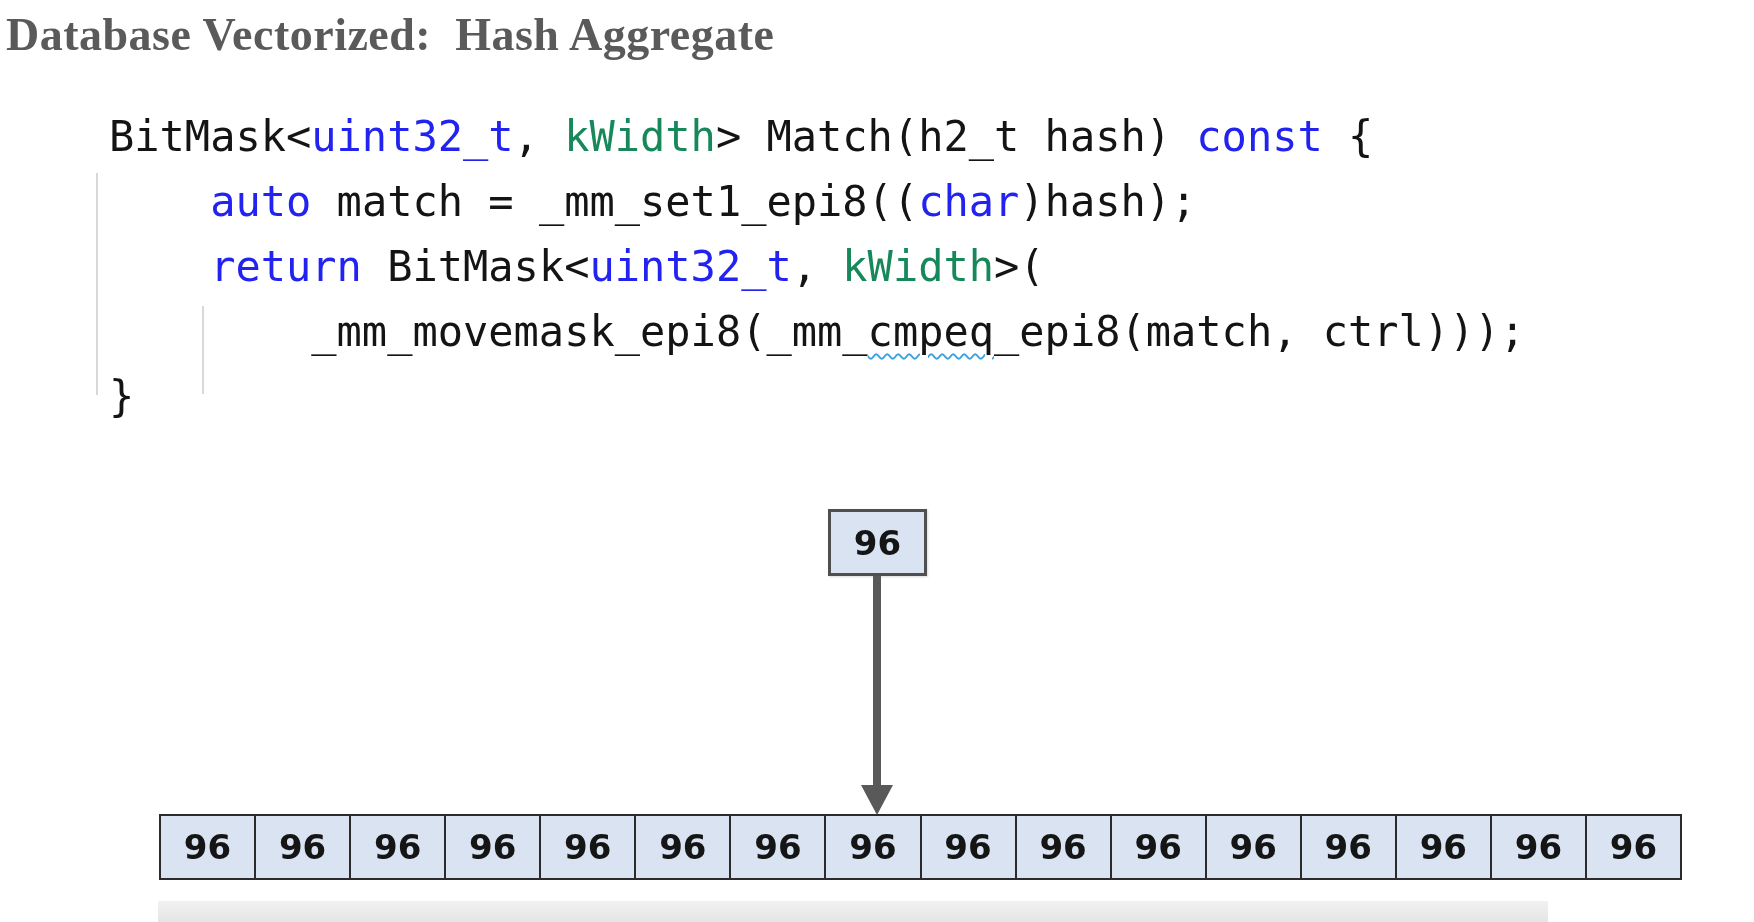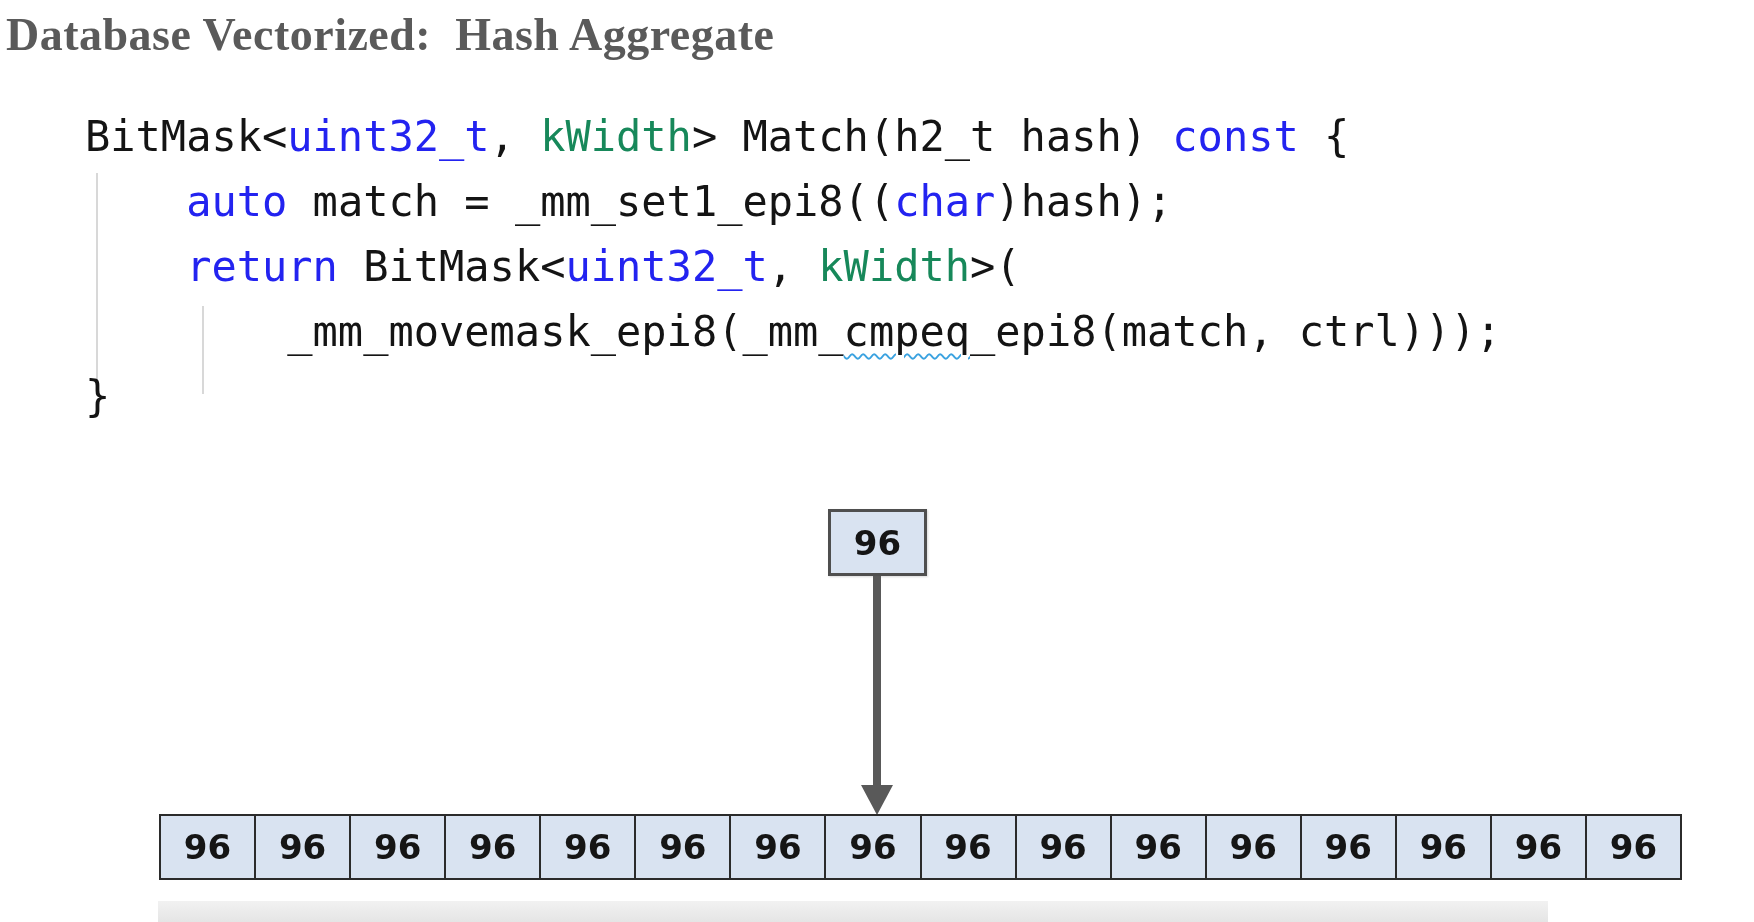--- a/index.html
+++ b/index.html
@@ -29,21 +29,21 @@
   .code-block {
     position: absolute;
     left: 85px;
     top: 104px;
     font-family: "DejaVu Sans Mono", monospace;
     font-size: 42px;
     line-height: 65px;
     color: var(--code-black);
     white-space: pre;
   }
-  .code-line { height: 65px; }
+  .code-line { height: 65px; margin-left: 24px; }
   .tok-p { color: var(--code-black); }
   .tok-b { color: var(--keyword-blue); }
   .tok-g { color: var(--type-green); }
   .squiggle {
     text-decoration-line: underline;
     text-decoration-style: wavy;
     text-decoration-color: var(--squiggle-blue);
     text-decoration-thickness: 2px;
     text-underline-offset: 7px;
   }

